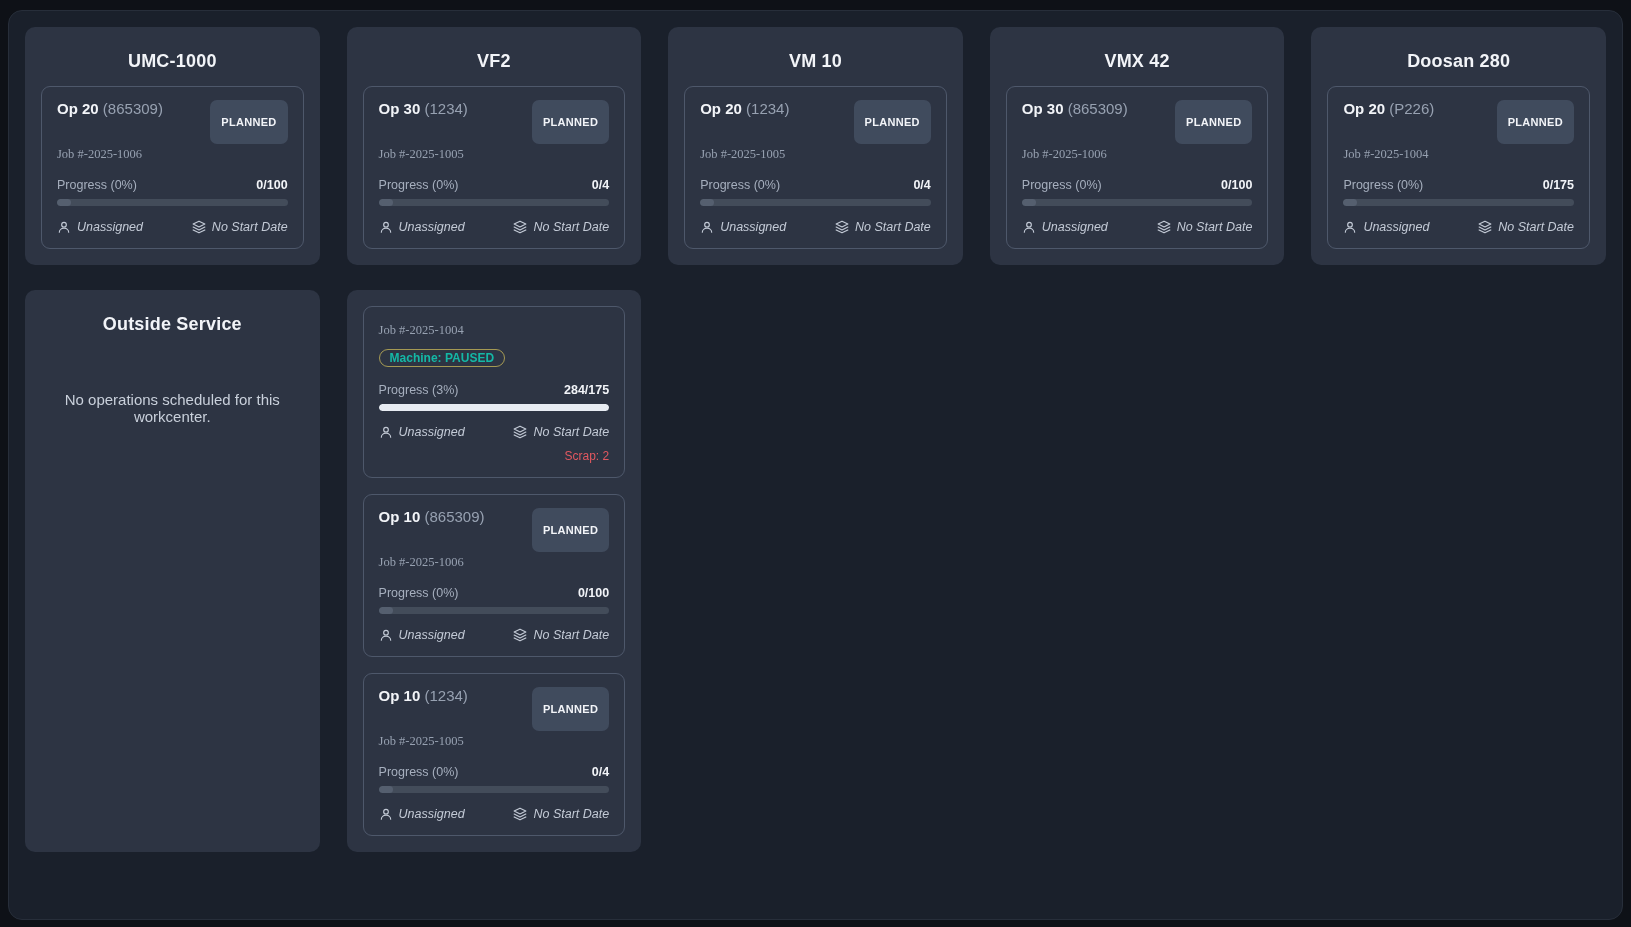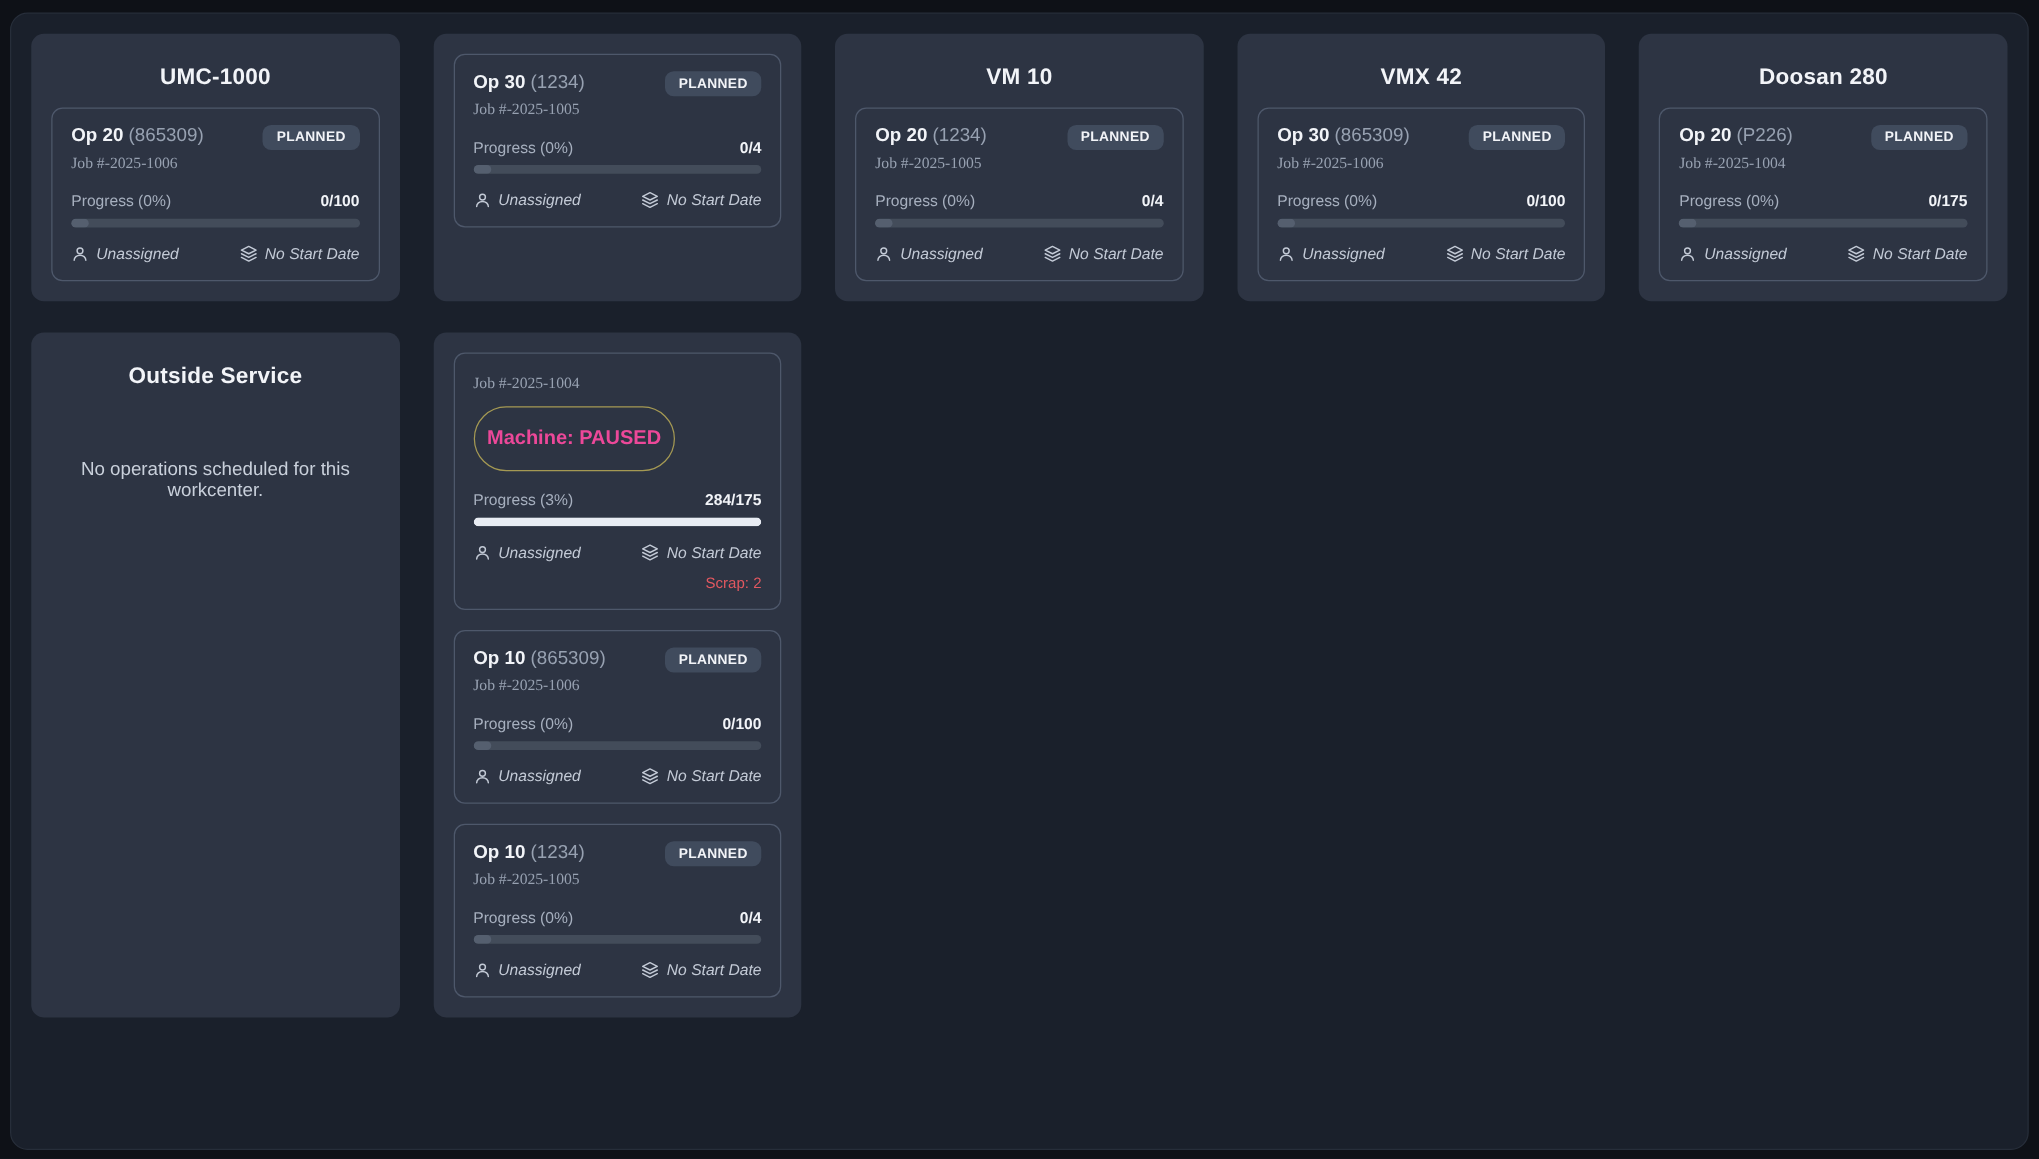--- a/index.html
+++ b/index.html
@@ -53,33 +53,33 @@
   .op-line { font-size: 15px; text-align: center; }
   .op { color: #f2f4f8; font-weight: 700; }
   .part { color: #97a1b1; font-weight: 400; }
   .job { color: #97a1b1; font-size: 12.5px; margin-top: 3px; font-family: Liberation Serif, serif; }
   .status-badge {
     background: #404b5d;
     color: #f2f4f8;
     font-size: 11px;
     font-weight: 700;
     letter-spacing: 0.3px;
-    padding: 4px 11px;
+    padding: 16px 11px;
     border-radius: 7px;
     white-space: nowrap;
     flex: 0 0 auto;
   }
   .machine-badge {
     display: inline-block;
     margin-top: 11px;
-    color: #ec4899;
+    color: #14b8a6;
     border: 1px solid rgba(229, 208, 92, 0.65);
-    font-size: 16px;
+    font-size: 12px;
     font-weight: 700;
-    padding: 16px 10px;
+    padding: 1px 10px;
     border-radius: 999px;
   }
   .progress-row {
     display: flex;
     justify-content: space-between;
     align-items: baseline;
     margin-top: 16px;
   }
   .progress-label { color: #a6afbe; font-size: 12.5px; }
   .progress-count { color: #f2f4f8; font-size: 12.5px; font-weight: 700; }
@@ -163,20 +163,21 @@
         <span class="foot-label">No Start Date</span>
       </span>
     </div>
 
   </article>
 </div>
 
   </section>
 
   <section class="panel">
+    <h2 class="panel-title">VF2</h2>
     <div class="cards">
   <article class="card">
     <div class="card-head">
       <div class="op-line">
         <span class="op">Op 30 </span>
         <span class="part">(1234)</span>
       </div>
       <span class="status-badge">PLANNED</span>
     </div>
     <div class="job">Job #-2025-1005</div>

